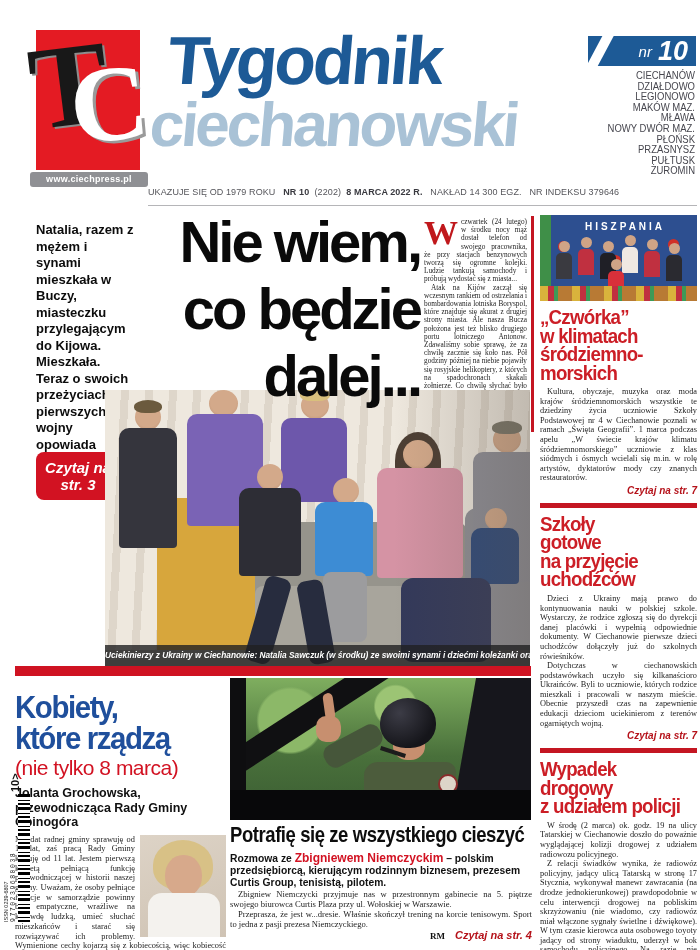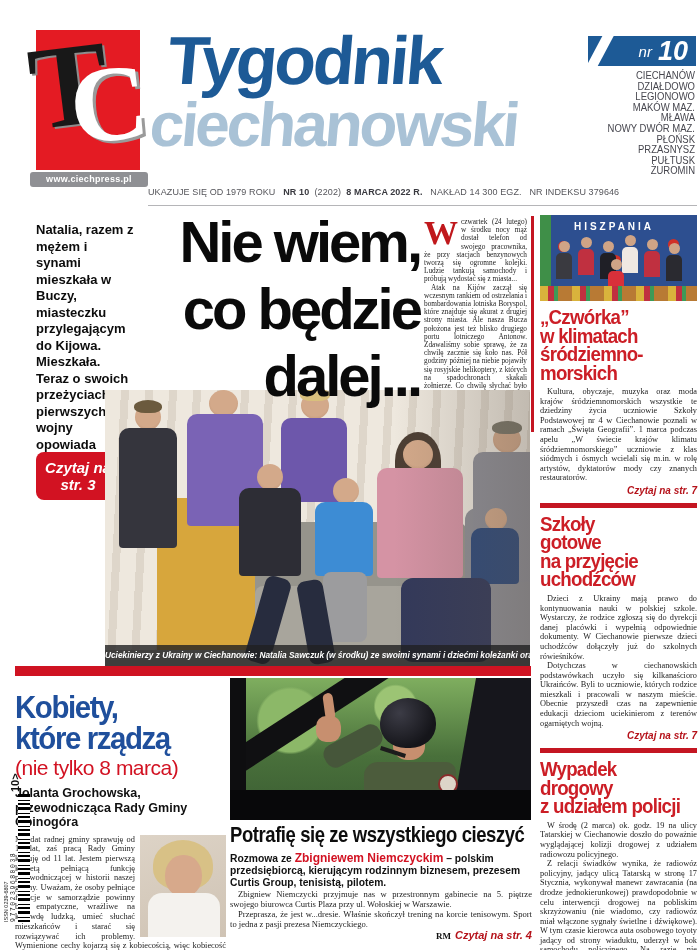--- a/index.html
+++ b/index.html
@@ -112,29 +112,29 @@
 
   
   .interview{left:230px;top:822px;width:302px;}
   .i-title{font-size:22px;font-weight:900;color:#0d0d0d;white-space:nowrap;letter-spacing:-.5px;
      transform:scaleX(.84);transform-origin:left top;}
   .i-lead{font-size:10.3px;line-height:12px;font-weight:700;margin-top:4px;color:#111;}
   .i-name{color:#d21222;font-size:12px;}
   .i-body{font-family:"Liberation Serif",serif;font-size:8.6px;line-height:10px;
      text-align:justify;color:#1c1c1c;}
   .i-body p{margin:0;text-indent:8px;}
-  .i-footer{display:flex;justify-content:flex-end;gap:4px;align-items:baseline;}
+  .i-footer{display:flex;justify-content:flex-end;gap:10px;align-items:baseline;}
   .i-byline{font-weight:700;font-size:9px;font-family:"Liberation Serif",serif;}
   .i-read{font-size:11px;font-weight:900;font-style:italic;color:#b5121a;}
 
   
   .sidebar{left:540px;top:215px;width:157px;}
   .sb-photo1{position:relative;height:86px;overflow:hidden;background:#2d4f90;}
   .sb-green{position:absolute;left:0;top:0;width:11px;height:100%;background:#3f8f48;}
-  .sb-banner{position:absolute;left:9px;top:6px;width:130px;text-align:center;color:#fff;
+  .sb-banner{position:absolute;left:20px;top:6px;width:130px;text-align:center;color:#fff;
      font-size:10px;font-weight:700;letter-spacing:3px;}
   .flower{position:absolute;width:11px;height:11px;border-radius:50%;background:#d03028;}
   .fg{position:absolute;width:16px;}
   .fg .fh{width:11px;height:11px;border-radius:50%;background:#cfa486;margin:0 auto;}
   .fg .fb{width:16px;height:26px;border-radius:5px 5px 0 0;margin-top:1px;}
   .sb-table{position:absolute;left:0;bottom:0;width:100%;height:15px;
      background:repeating-linear-gradient(90deg,#d9b33c 0 8px,#c03040 8px 14px,#3d9a57 14px 18px,#b87a34 18px 32px);}
   .sb-title{font-size:19.5px;line-height:18.5px;font-weight:900;color:#cc1e26;letter-spacing:-.8px;
      white-space:pre-line;margin-top:7px;transform:scaleX(.96);transform-origin:left top;}
   .sb-body{font-family:"Liberation Serif",serif;font-size:8.3px;line-height:9.6px;text-align:justify;

